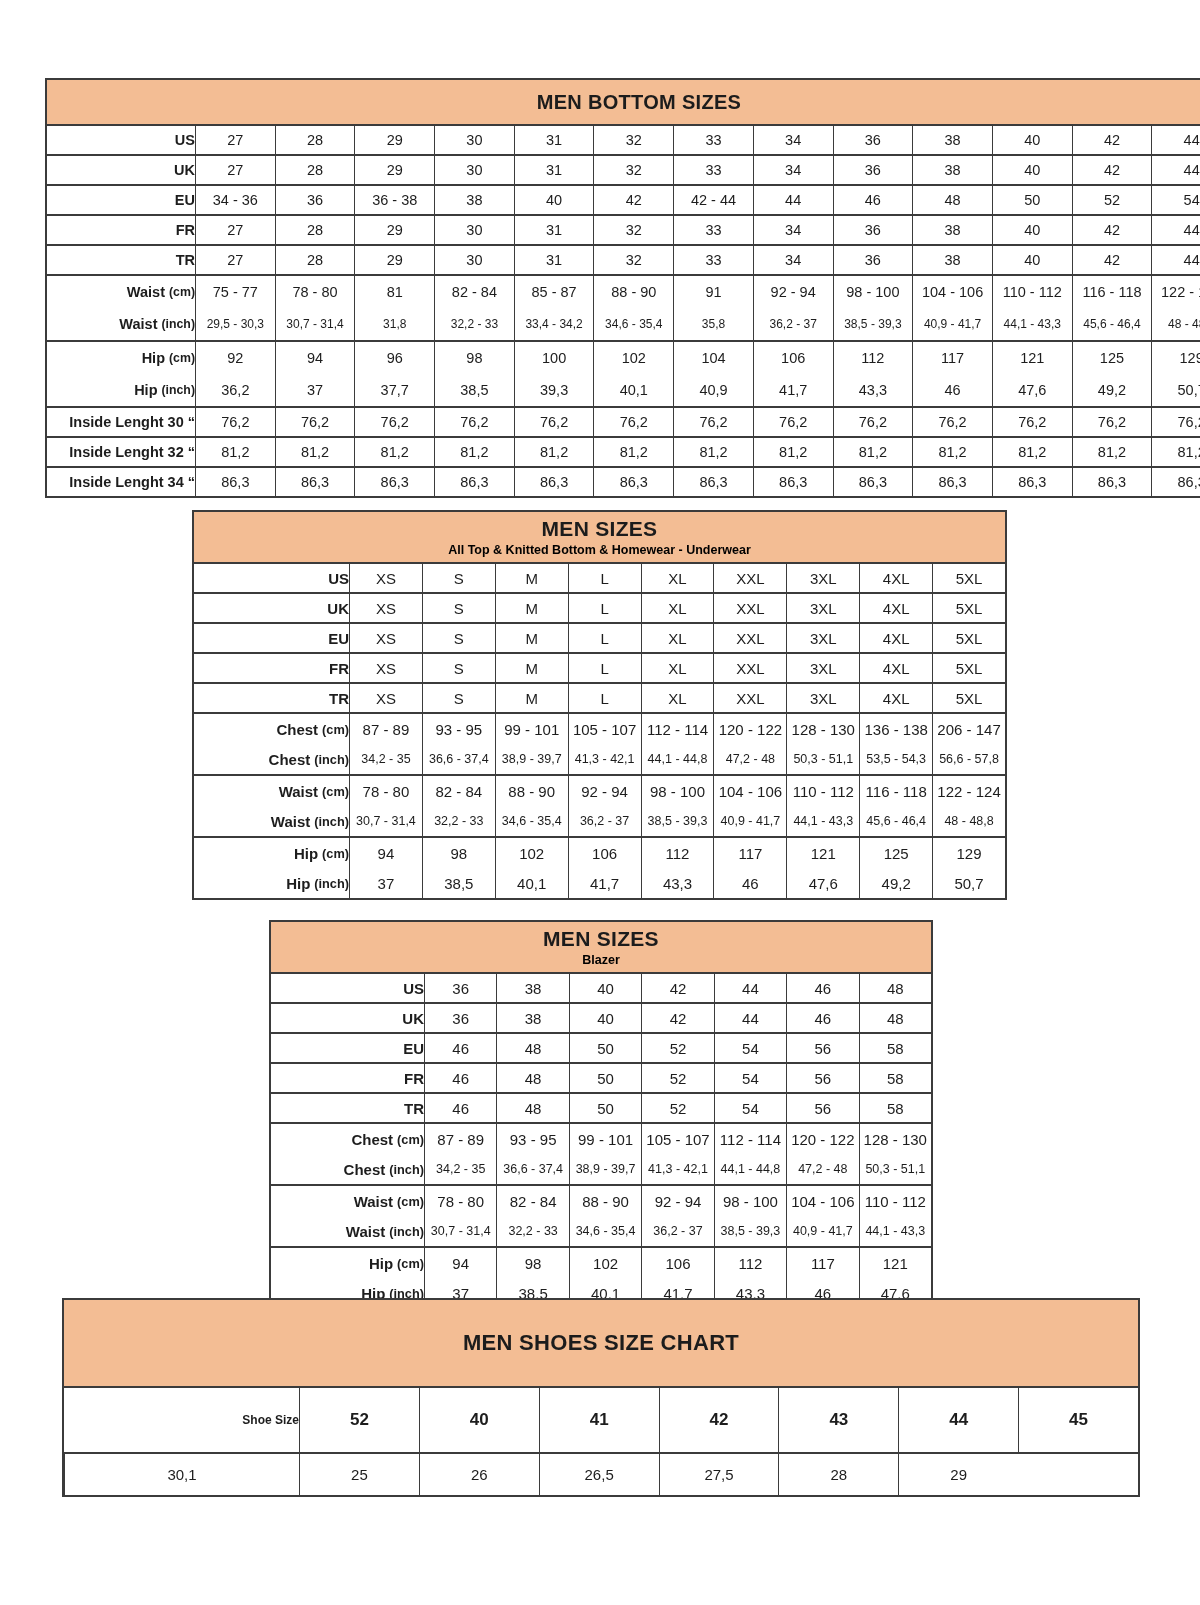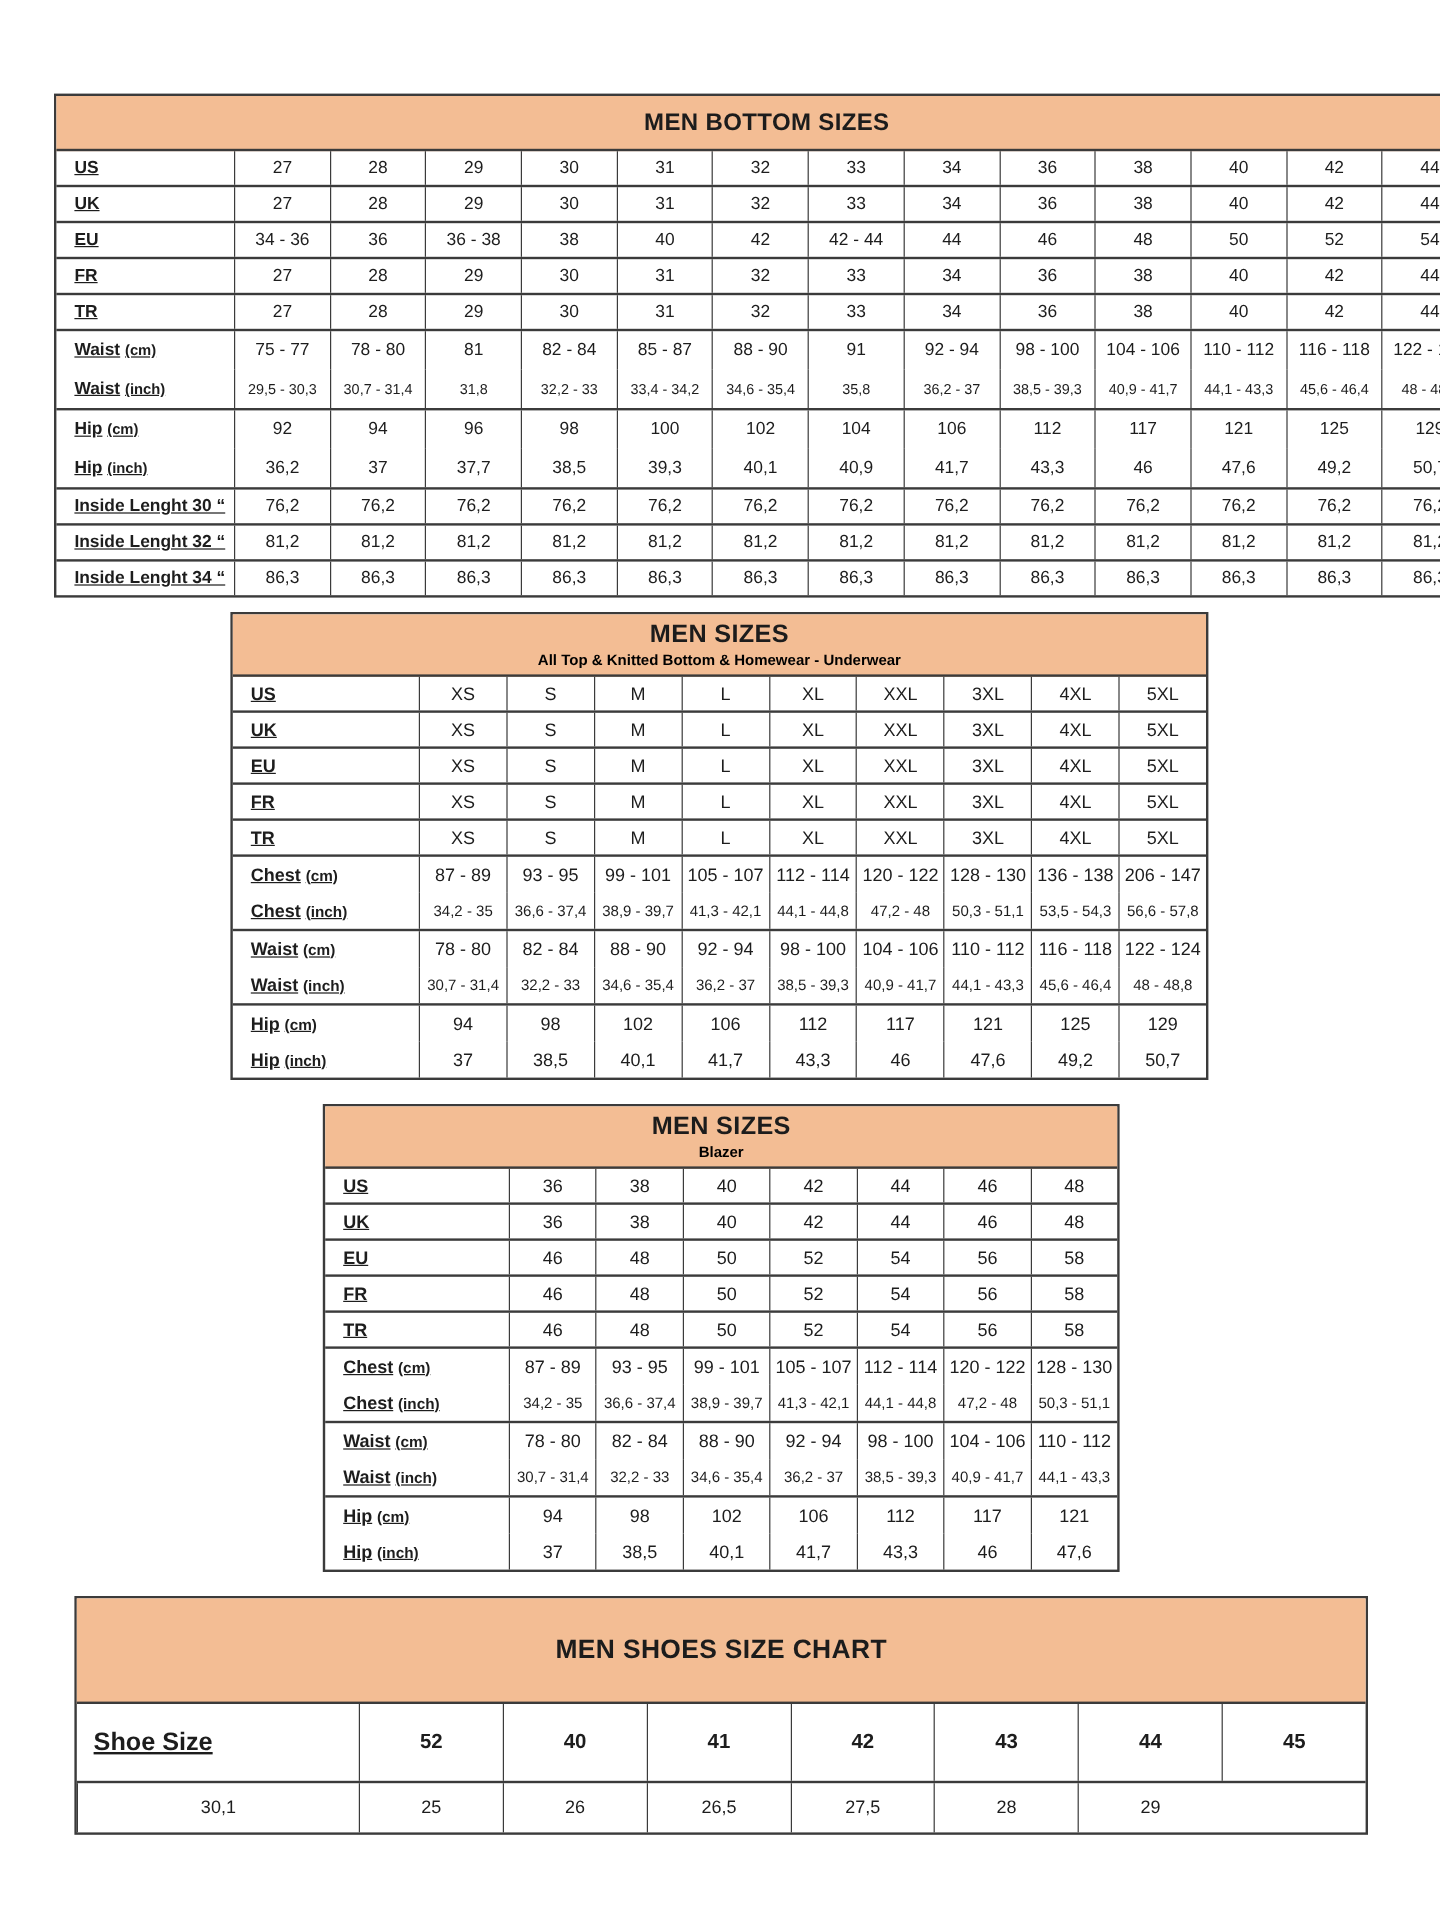--- a/index.html
+++ b/index.html
@@ -21,21 +21,21 @@
   .tbl-title{font-weight:bold;letter-spacing:.3px;line-height:1.1;color:#1c1c1c;}
   .tbl-subtitle{font-weight:bold;font-size:12.5px;margin-top:3px;color:#000000;}
   .tbl-subtitle:empty{display:none;}
   .group + .group{border-top:2px solid var(--line,#3b3b3b);}
   .row{display:grid;grid-template-columns:var(--labelw) repeat(var(--n),1fr);}
   .cell{
     display:flex;align-items:center;justify-content:center;
     box-sizing:border-box;overflow:hidden;white-space:nowrap;
   }
   .cell:not(.label-cell){border-left:1.5px solid var(--line,#3b3b3b);}
-  .label-cell{justify-content:flex-start;padding-left:15px;font-weight:bold;text-decoration:underline;}
+  .label-cell{justify-content:flex-end;padding-left:15px;font-weight:bold;}
   .label-cell .unit{font-size:.85em;margin-left:4px;font-weight:bold;}
   .row.boldvals .cell:not(.label-cell){font-weight:bold;}
 
   
   .t1{left:45px;top:78px;width:1188px;--labelw:148px;}
   .t1 .tbl-header{height:46px;}
   .t1 .tbl-title{font-size:20px;}
   .t1 .row{height:28px;font-size:14.5px;}
   .t1 .pair .row{height:32px;}
   .t1 .row.small .cell:not(.label-cell){font-size:12px;}
@@ -51,27 +51,27 @@
 
   
   .t3{left:269px;top:920px;width:664px;--labelw:153px;}
   .t3 .tbl-header{height:52px;}
   .t3 .tbl-title{font-size:21px;}
   .t3 .row{height:28px;font-size:15px;}
   .t3 .pair .row{height:30px;}
   .t3 .row.small .cell:not(.label-cell){font-size:12.5px;}
 
   
-  .t4{left:62px;top:1330px;width:1078px;--labelw:235px;}
+  .t4{left:62px;top:1298px;width:1078px;--labelw:235px;}
   .t4 .tbl-header{height:88px;}
   .t4 .tbl-title{font-size:22px;}
   .t4 .row{font-size:15px;}
   .t4 .g0 .row{height:64px;font-size:17px;}
   .t4 .g1 .row{height:41px;}
-  .t4 .label-cell{font-size:21px;padding-left:14px;}
+  .t4 .label-cell{font-size:12px;padding-left:14px;}
 </style>
 </head>
 <body>
 
 <div class="page" style="--peach: #f3bd94; --line: #3b3b3b; --text: #1d1d1d; --page-bg: #ffffff;">
 
   <div class="size-table t1" style="--n: 13;">
     <div class="tbl-header">
       <div class="tbl-title">MEN BOTTOM SIZES</div>
 

